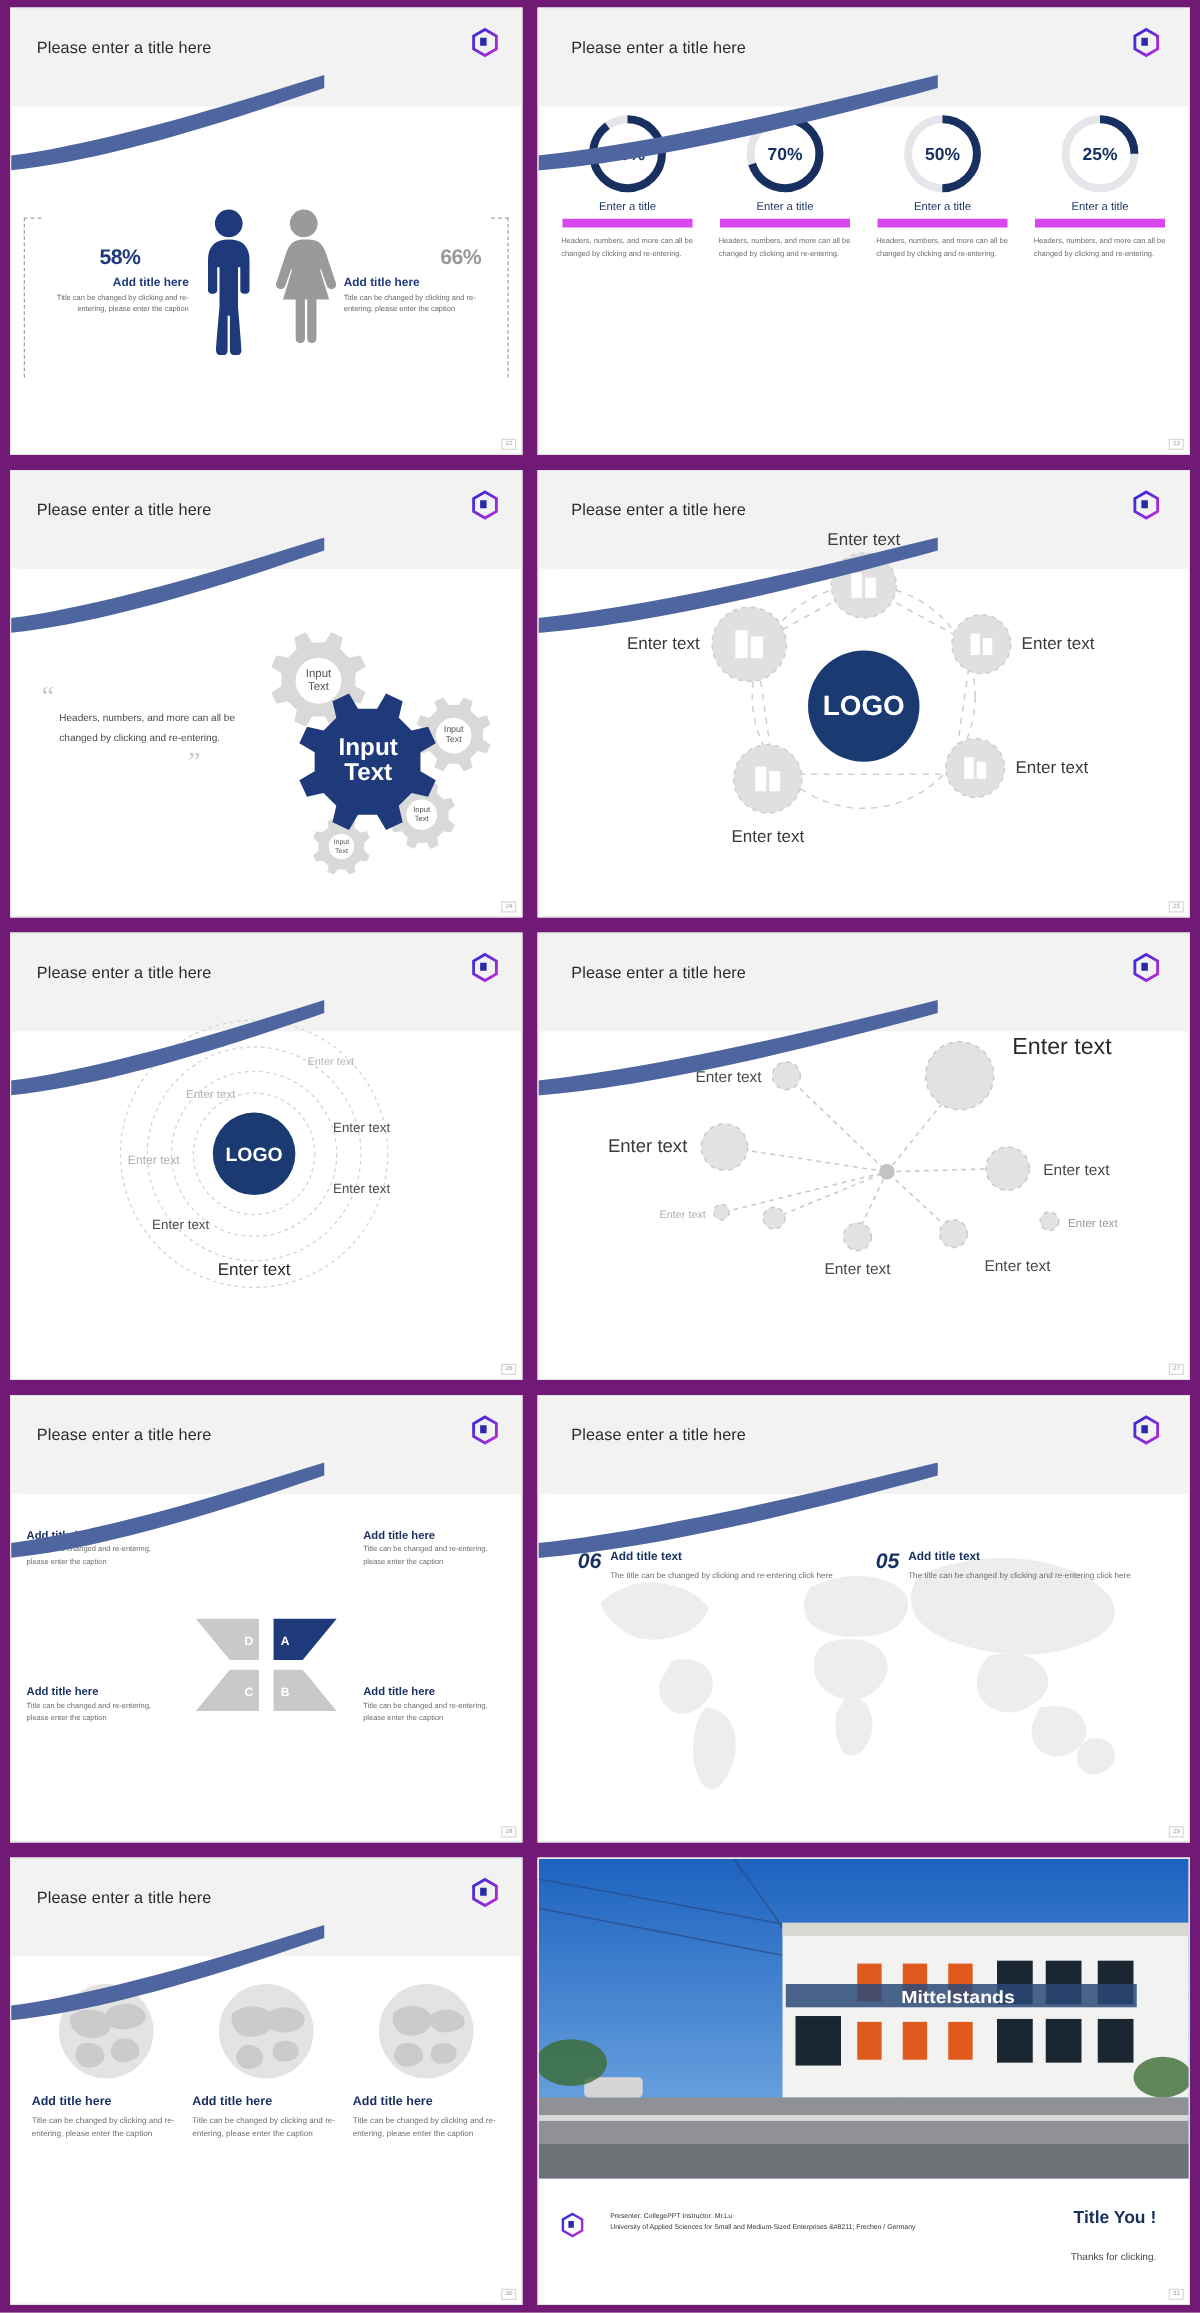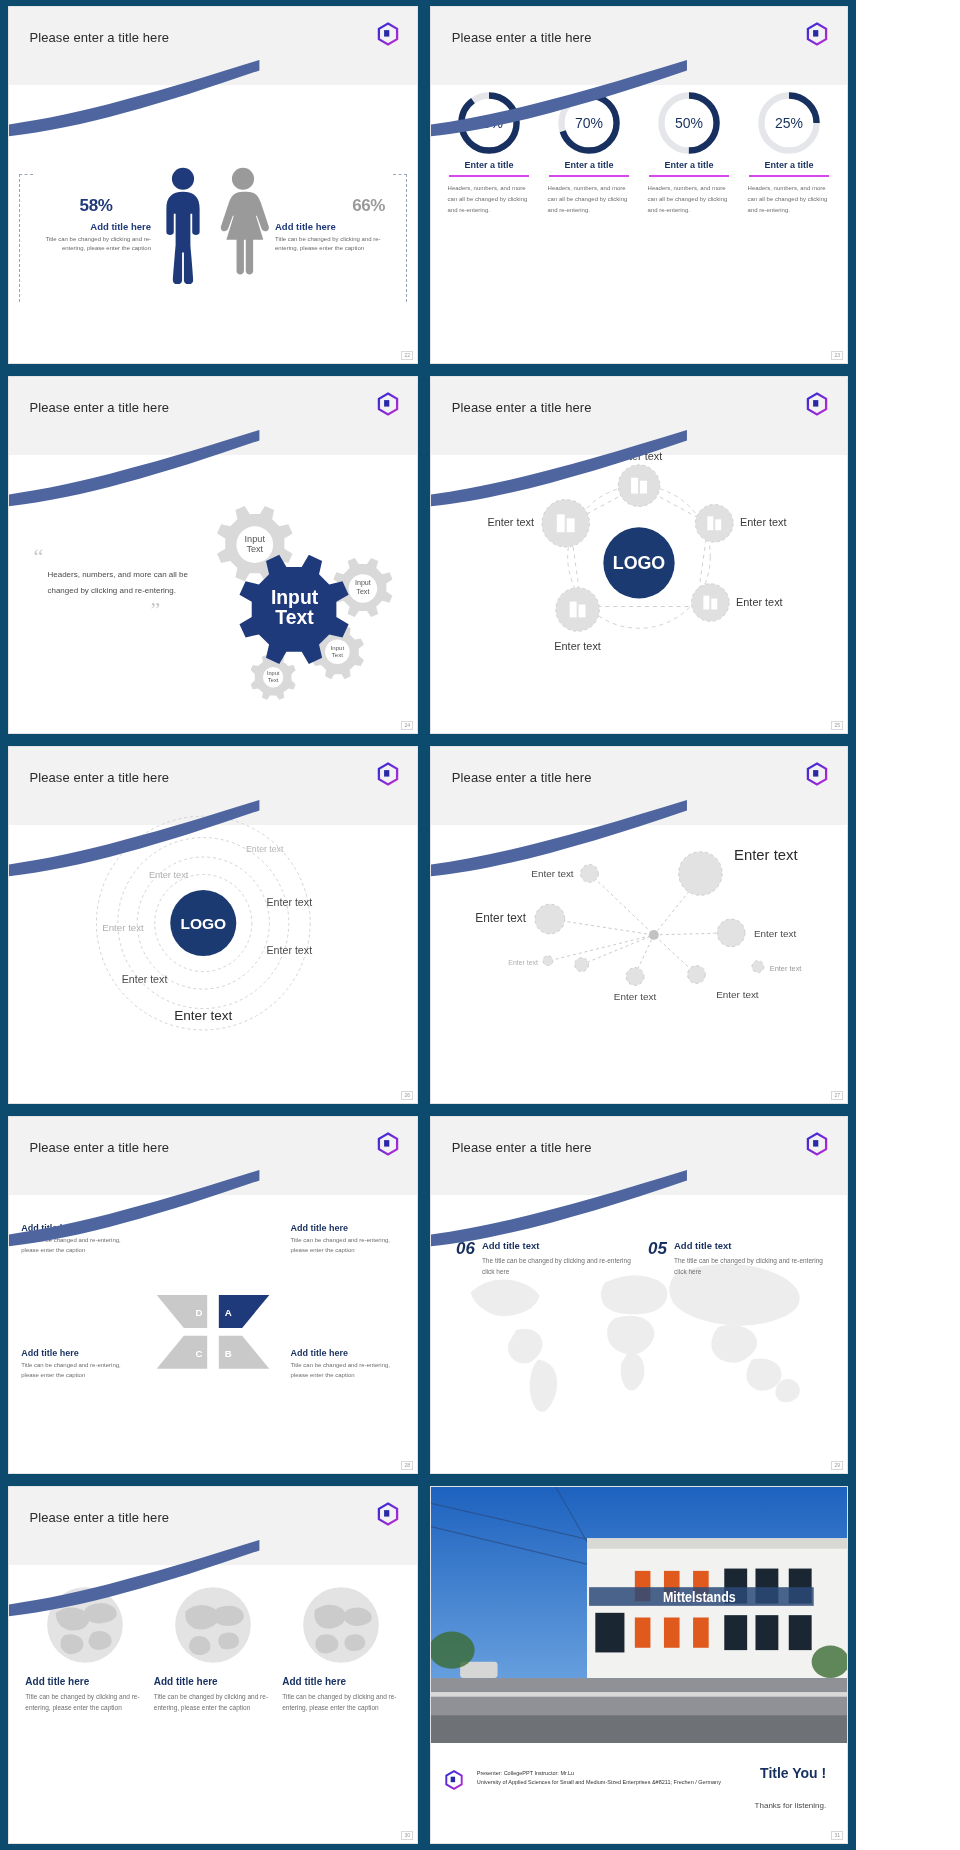--- a/index.html
+++ b/index.html
@@ -4,28 +4,28 @@
 <style>
   * { box-sizing: border-box; margin:0; padding:0; }
   html,body{ background:#ffffff; }
   body{
     width:960px; height:1850px;
     font-family:"Liberation Sans", sans-serif;
     color:#222;
     overflow:hidden;
   }
   .grid{
-    width:856px; height:1850px;
+    width:960px; height:1850px;
     display:grid;
     grid-template-columns:410px 1fr;
     grid-template-rows:repeat(5, 1fr);
     column-gap:10px;
     row-gap:10px;
     padding:6px 8px;
-    background:#0c4a6e;
+    background:#701a75;
     gap:12px;
   }
   .slide{
     position:relative;
     background:#ffffff;
     border:1px solid #e3e3e3;
     overflow:hidden;
   }
   
   .hdr{
@@ -76,23 +76,23 @@
      border-right:1px dashed #9aa4b8; border-top:1px dashed #9aa4b8; }
   .fig{ width:56px; height:120px; position:relative;}
   .fig svg{ width:100%; height:100%; }
 
   
   .donuts{ display:flex; height:100%; padding:6px 12px 0; gap:8px; }
   .dcol{ flex:1; display:flex; flex-direction:column; align-items:center;}
   .dring{ width:64px; height:64px; position:relative;}
   .dring svg{ width:100%; height:100%; transform:rotate(-90deg);}
   .dval{ position:absolute; inset:0; display:flex; align-items:center; justify-content:center;
-    font-size:14px; font-weight:normal; color:#17305f; }
-  .dtitle{ font-size:9px; font-weight:bold; color:#17305f; margin-top:5px;
-    padding-bottom:5px; border-bottom:2px solid #d946ef; width:88%; text-align:center;}
+    font-size:14px; font-weight:bold; color:#17305f; }
+  .dtitle{ font-size:9px; font-weight:normal; color:#17305f; margin-top:5px;
+    padding-bottom:5px; border-bottom:7px solid #d946ef; width:88%; text-align:center;}
   .dtxt{ font-size:6px; color:#6e6e6e; line-height:1.8; margin-top:6px; width:90%;}
 
   
   .quote{ position:absolute; left:6%; top:34%; width:42%; }
   .qmark{ font-size:22px; color:#c8c8c8; font-family:"Liberation Serif",serif; line-height:.6;}
   .qmark.close{ text-align:right; padding-right:26%;}
   .qtext{ font-size:8px; color:#4a4a4a; line-height:2; margin:4px 0 4px 14px;}
   .gears{ position:absolute; right:2%; top:6%; width:60%; height:92%;}
   .gears svg{ width:100%; height:100%;}
 
@@ -757,18 +757,18 @@
             </defs>
             <path d="M20 4 L34 12 L34 28 L20 36 L6 28 L6 12 Z" fill="none" stroke="url(#lg31)" stroke-width="3.5"></path>
             <path d="M14 14 L22 14 L22 24 L14 24 Z" fill="#2a2aa8"></path>
           </svg>
       </div>
       <div class="pres">
         <div>Presenter: CollegePPT    Instructor: Mr.Lu</div>
         <div>University of Applied Sciences for Small and Medium-Sized Enterprises &amp;#8211; Frechen / Germany</div>
       </div>
       <div class="thx-big">Title You !</div>
-      <div class="thx-sub">Thanks for listening.</div>
+      <div class="thx-sub">Thanks for clicking.</div>
     </div>
     <div class="pgnum">31</div>
   </div>
 
 </div>
 
 </body></html>

